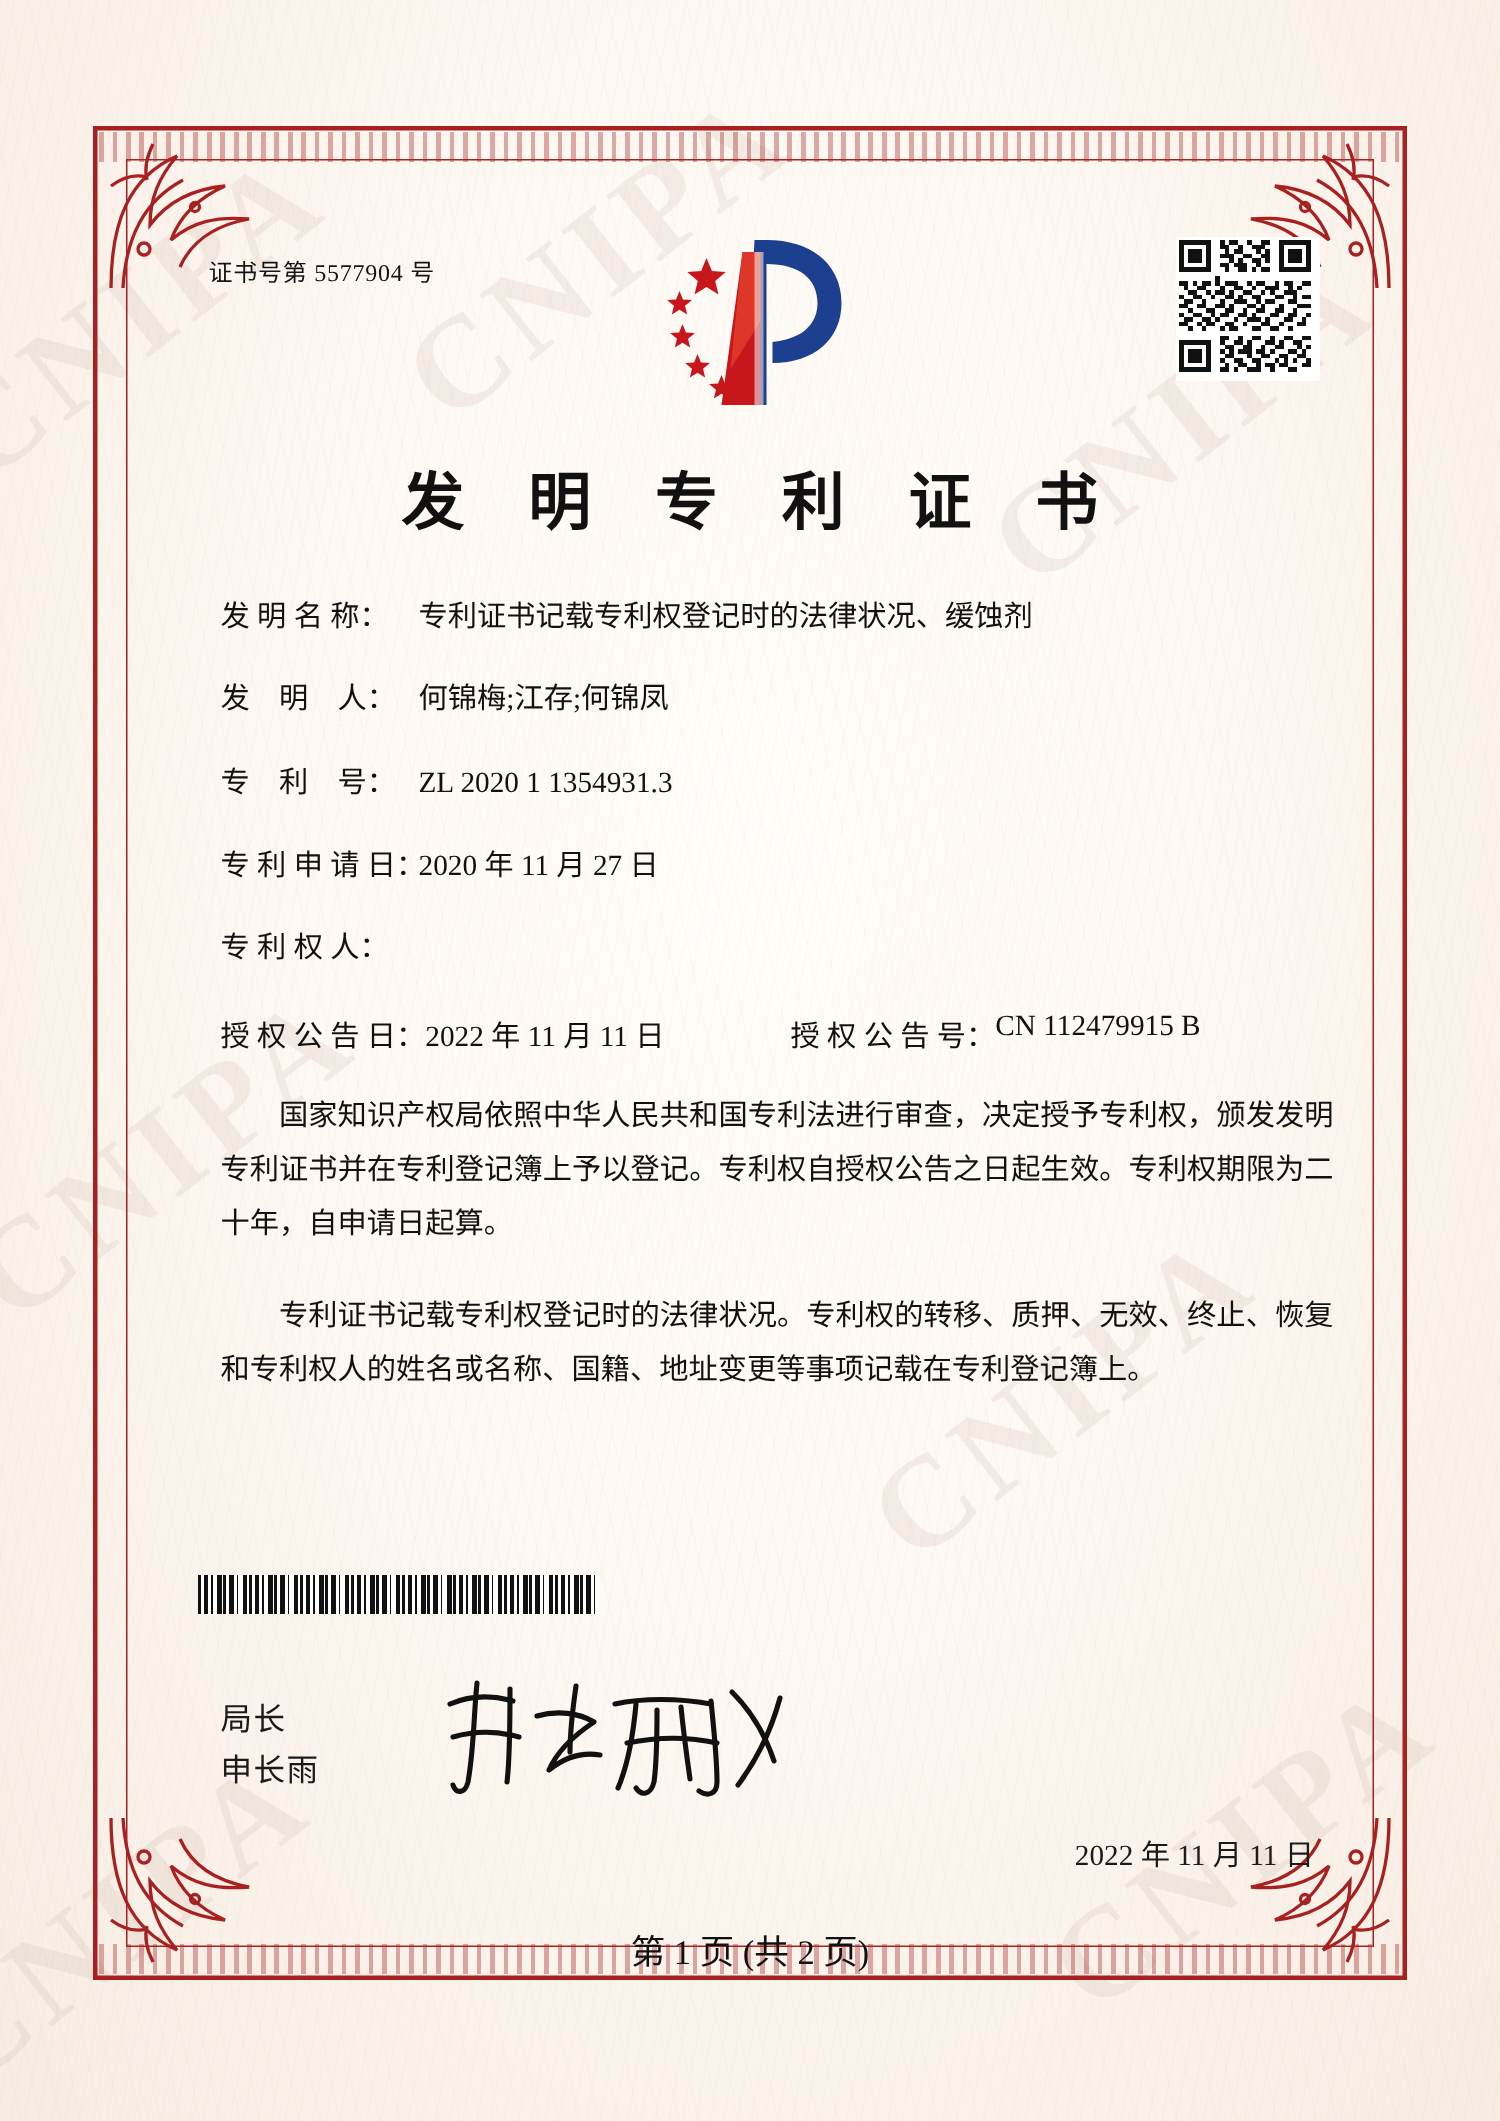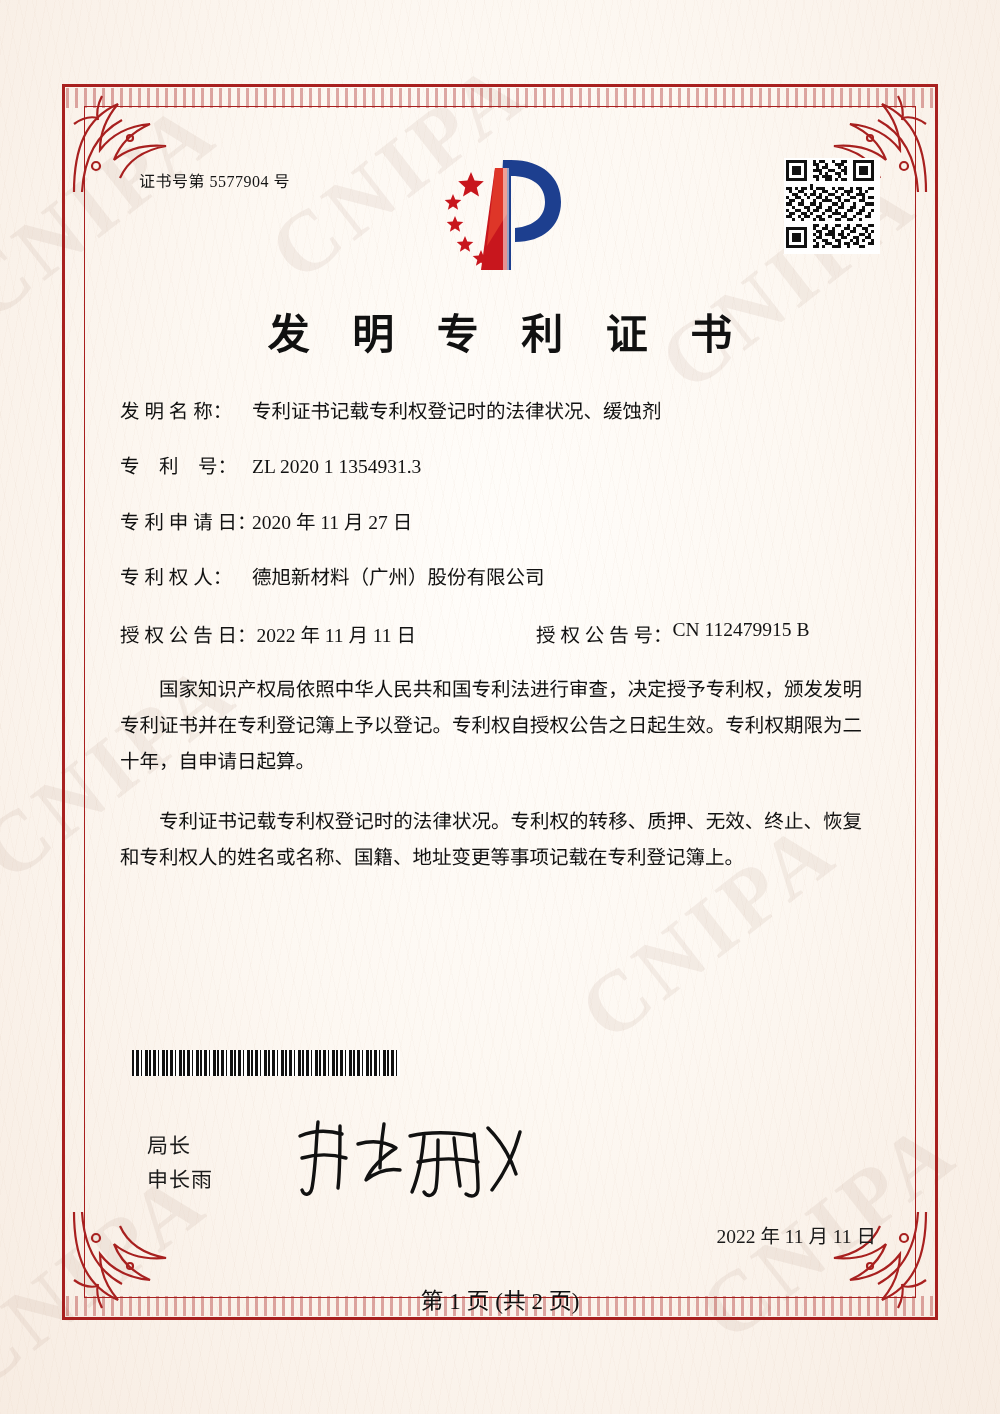--- a/index.html
+++ b/index.html
@@ -130,21 +130,21 @@
     font-size: 42px;
     font-weight: 700;
     letter-spacing: 16px;
     text-indent: 16px;
     color: #111111;
     font-family: "Liberation Serif", "DejaVu Serif", serif;
   }
 
   .fields {
     position: absolute;
-    left: 10px;
+    left: 37px;
     top: 268px;
     width: 742px;
     font-size: 19.5px;
     color: #111;
   }
   .field {
     display: flex;
     align-items: flex-start;
     margin-bottom: 27px;
     line-height: 1.45;
@@ -159,21 +159,21 @@
   .f-value .l2 { display: block; }
 
   .dual {
     display: flex;
     align-items: flex-start;
     margin-bottom: 24px;
     font-size: 19.5px;
     gap: 12px;
   }
   .dual .left { width: 368px; display: flex; }
-  .dual .right { display: flex; margin-left: 36px; }
+  .dual .right { display: flex; }
   .dual .lab { white-space: pre; }
 
   .para {
     margin-top: 24px;
     font-size: 19.5px;
     line-height: 1.85;
     text-align: justify;
     text-indent: 2em;
     color: #111;
   }
@@ -500,34 +500,37 @@
 
     <div class="doc-title">发 明 专 利 证 书</div>
 
     <div class="fields">
 
       <div class="field">
         <div class="f-label">发 明 名 称：</div>
         <div class="f-value">专利证书记载专利权登记时的法律状况、缓蚀剂</div>
       </div>
 
+      <div class="field">
+        <div class="f-label">发　明　人：</div>
+        <div class="f-value">何锦梅;江存;何锦凤</div>
+      </div>
 
       <div class="field">
         <div class="f-label">专　利　号：</div>
         <div class="f-value">ZL 2020 1 1354931.3</div>
       </div>
 
       <div class="field">
         <div class="f-label">专 利 申 请 日：</div>
         <div class="f-value">2020 年 11 月 27 日</div>
       </div>
 
       <div class="field">
         <div class="f-label">专 利 权 人：</div>
-        <div class="f-value">德旭新材料（广州）股份有限公司</div>
       </div>
 
 
       <div class="dual">
         <div class="left">
           <span class="lab">授 权 公 告 日：</span>
           <span>2022 年 11 月 11 日</span>
         </div>
         <div class="right">
           <span class="lab">授 权 公 告 号：</span>

